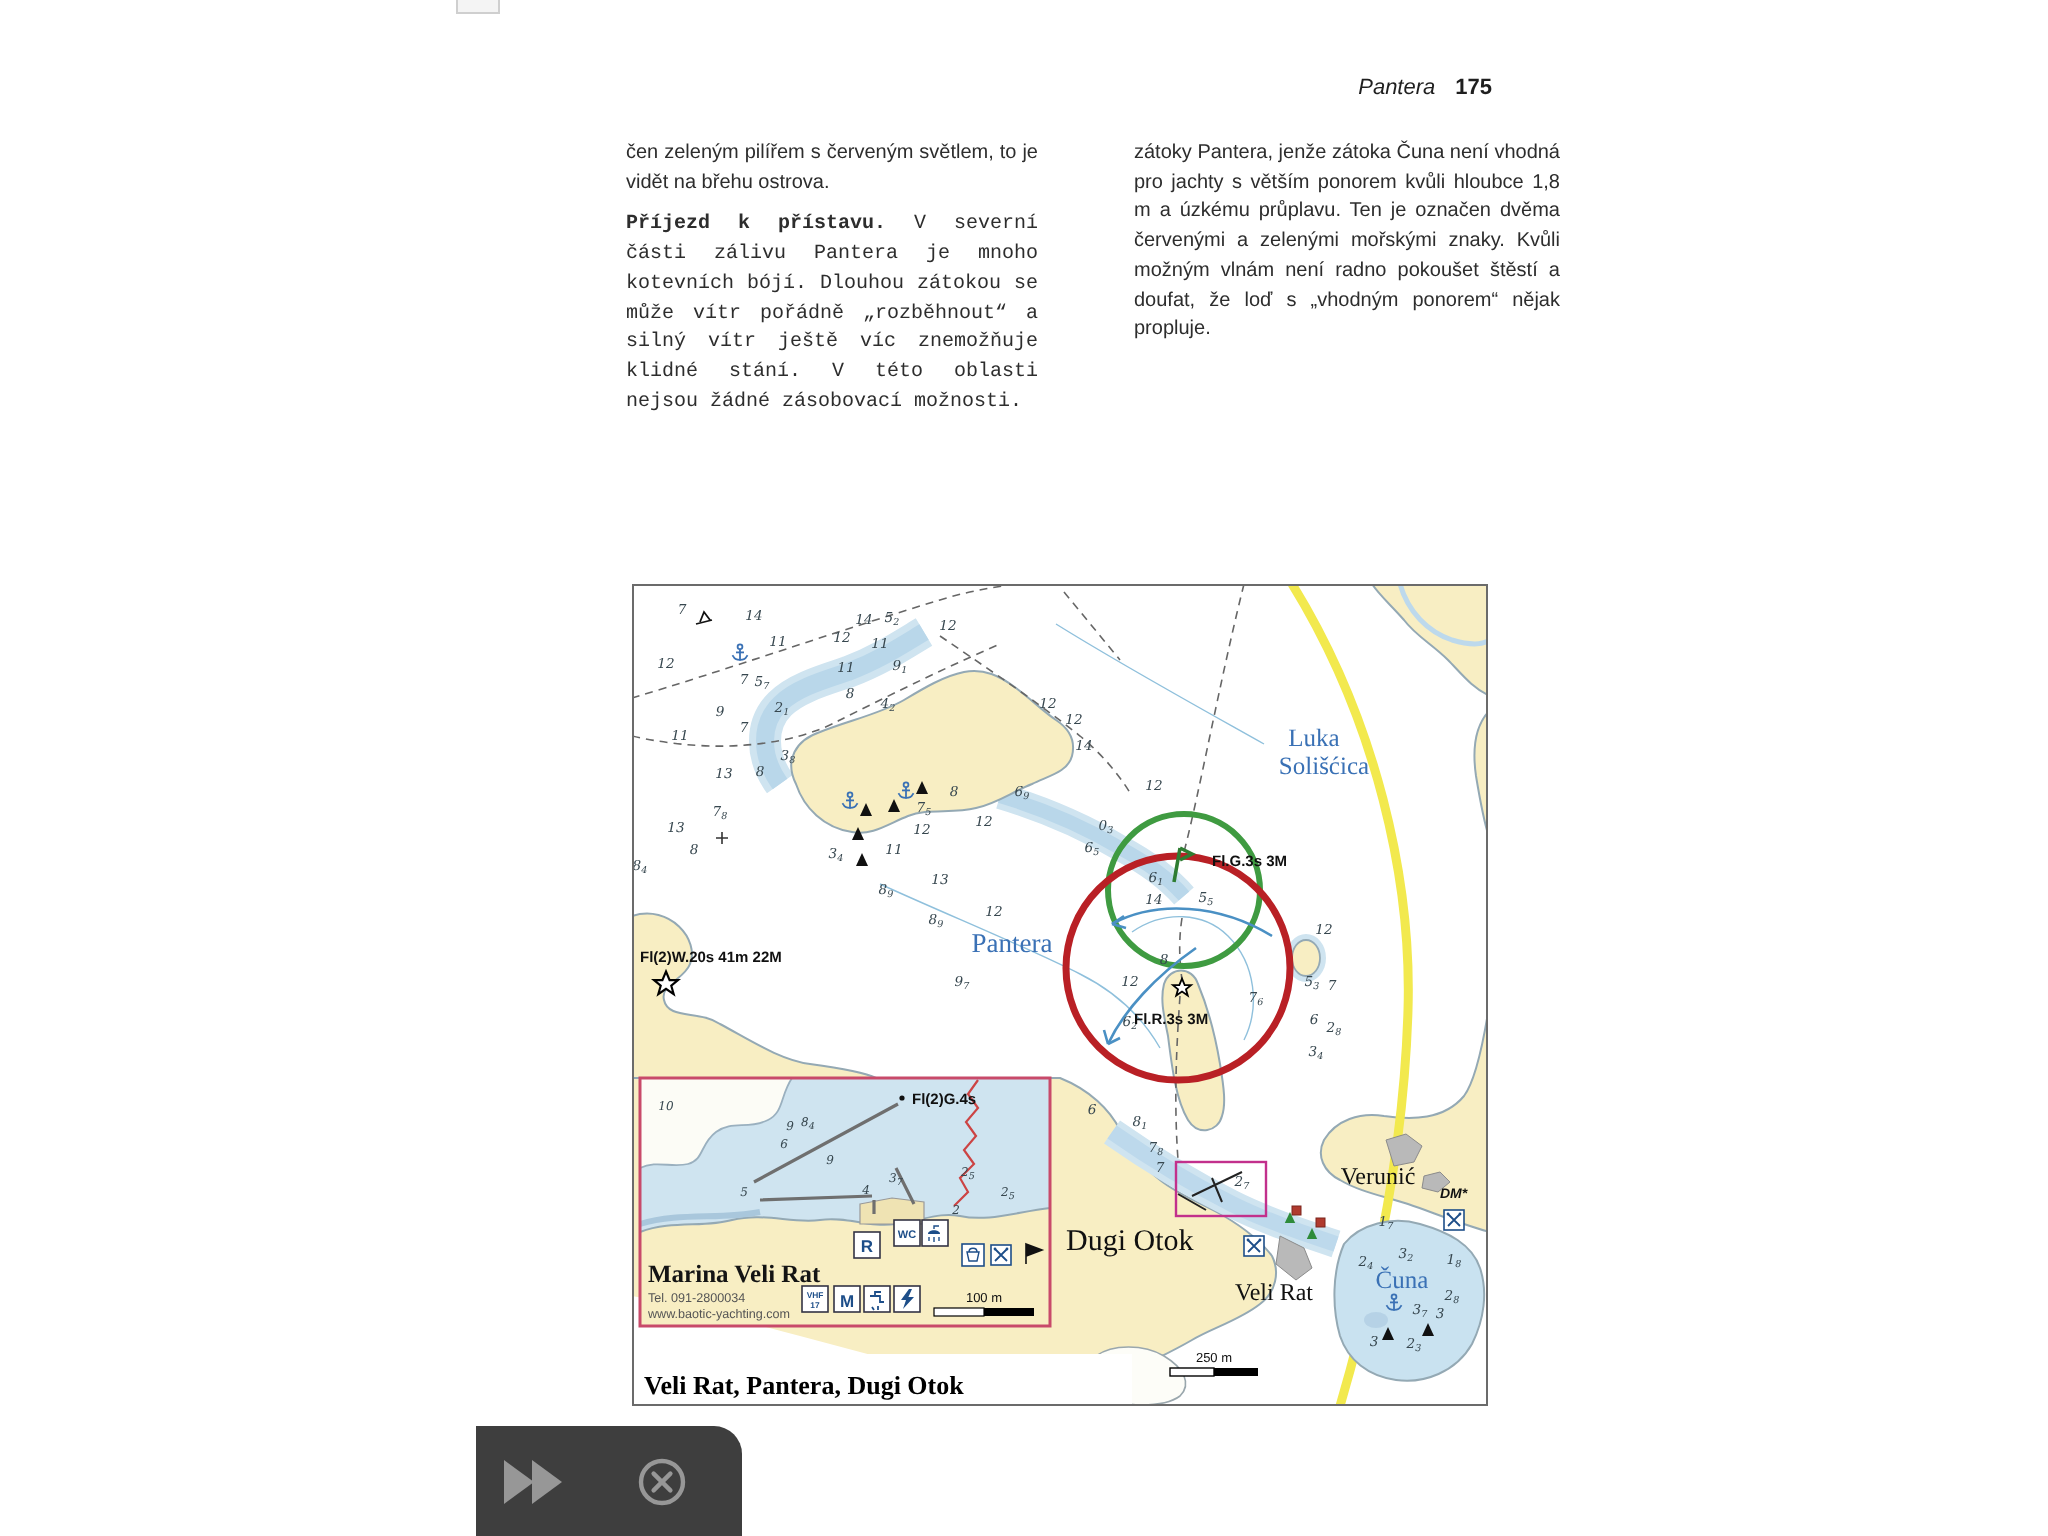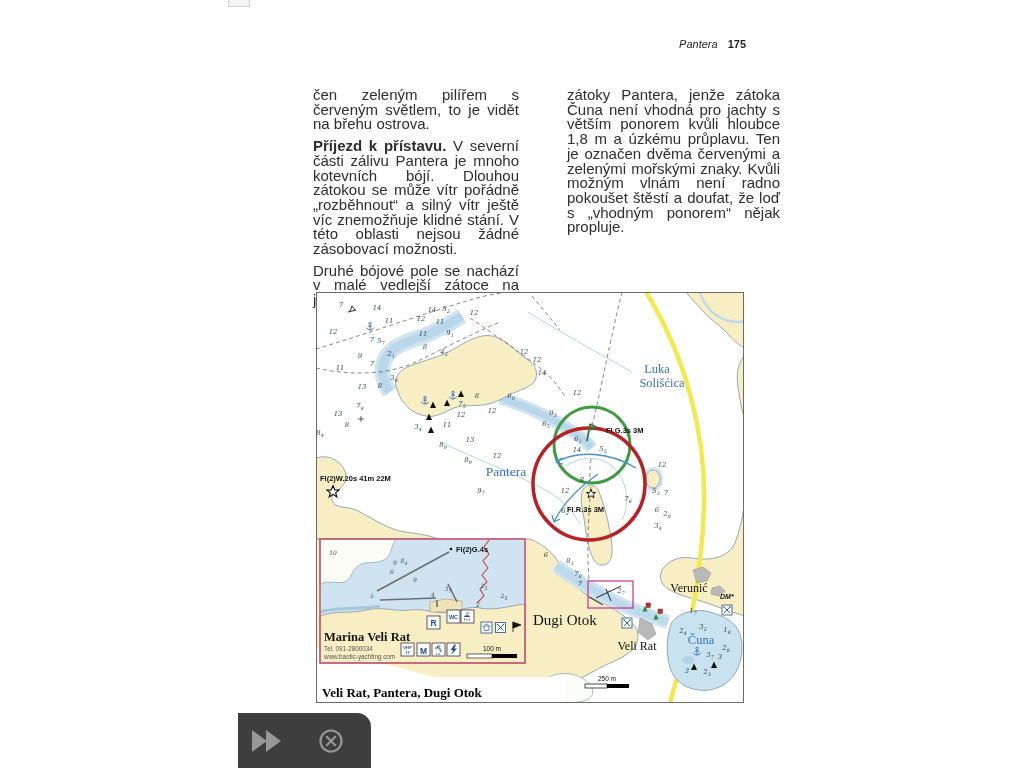--- a/index.html
+++ b/index.html
@@ -4,26 +4,26 @@
 <style>
   html,body{margin:0;padding:0;background:#fff;}
   .screen{position:relative;width:1024px;height:768px;background:#ffffff;overflow:hidden;
           font-family:"Liberation Sans",sans-serif;}
   .top-fragment{position:absolute;left:228px;top:0;width:20px;height:6px;
                 border:1px solid #cfcfcf;background:#f4f4f4;border-top:none;}
   .running-header{position:absolute;left:546px;top:38px;width:200px;text-align:right;
                   font-size:11px;color:#1f1f1f;}
   .rh-title{font-style:italic;margin-right:10px;}
   .rh-page{font-weight:bold;}
-  .col{position:absolute;top:88px;font-size:15px;line-height:14.7px;text-align:justify;
+  .col{position:absolute;top:70px;font-size:10px;line-height:14.7px;text-align:justify;
        color:#2d2d2d;}
   .col-left{left:313px;width:206px;}
   .col-right{left:538px;width:213px;margin-left:29px;}
   .col p{margin:0;}
-  .col-left p + p{margin-top:7px;}
+  .col-left p + p{margin-top:7px;font-family:Liberation Mono, monospace;}
   .col b{font-weight:bold;}
   .map{position:absolute;left:316px;top:292px;width:428px;height:411px;}
   .map svg{display:block;}
   .toolbar{position:absolute;left:238px;top:713px;width:133px;height:55px;
            background:#3e3e3e;border-radius:0 14px 0 0;}
   .tb-btn{position:absolute;top:0;height:55px;display:flex;align-items:center;
           justify-content:center;cursor:pointer;}
   .tb-ff{left:6px;width:48px;}
   .tb-close{left:68px;width:50px;}
   
@@ -50,21 +50,20 @@
 
   <div class="top-fragment"></div>
 
   <div class="running-header">
     <span class="rh-title">Pantera</span><span class="rh-page">175</span>
   </div>
 
   <div class="col col-left" id="col-left">
       <p>čen zeleným pilířem s červeným světlem, to je vidět na břehu ostrova.</p>
       <p><b>Příjezd k přístavu.</b> V severní části zálivu Pantera je mnoho kotevních bójí. Dlouhou zátokou se může vítr pořádně „rozběhnout“ a silný vítr ještě víc znemožňuje klidné stání. V této oblasti nejsou žádné zásobovací možnosti.</p>
-      <p>Druhé bójové pole se nachází v malé vedlejší zátoce na jihovýchodním konci</p>
     </div>
   <div class="col col-right" id="col-right">
       <p>zátoky Pantera, jenže zátoka Čuna není vhodná pro jachty s větším ponorem kvůli hloubce 1,8 m a úzkému průplavu. Ten je označen dvěma červenými a zelenými mořskými znaky. Kvůli možným vlnám není radno pokoušet štěstí a doufat, že loď s „vhodným ponorem“ nějak propluje.</p>
     </div>
 
   <div class="map">
     <svg id="chart-svg" width="428" height="411" viewBox="316 292 428 411">
       <defs>
         <path id="star5" d="M0,-5.2 L1.5,-1.6 L5,-1.6 L2.2,0.7 L3.2,4.2 L0,2 L-3.2,4.2 L-2.2,0.7 L-5,-1.6 L-1.5,-1.6 Z"></path>
         <g id="anch" fill="none" stroke="#3a71b5" stroke-width="0.9">

